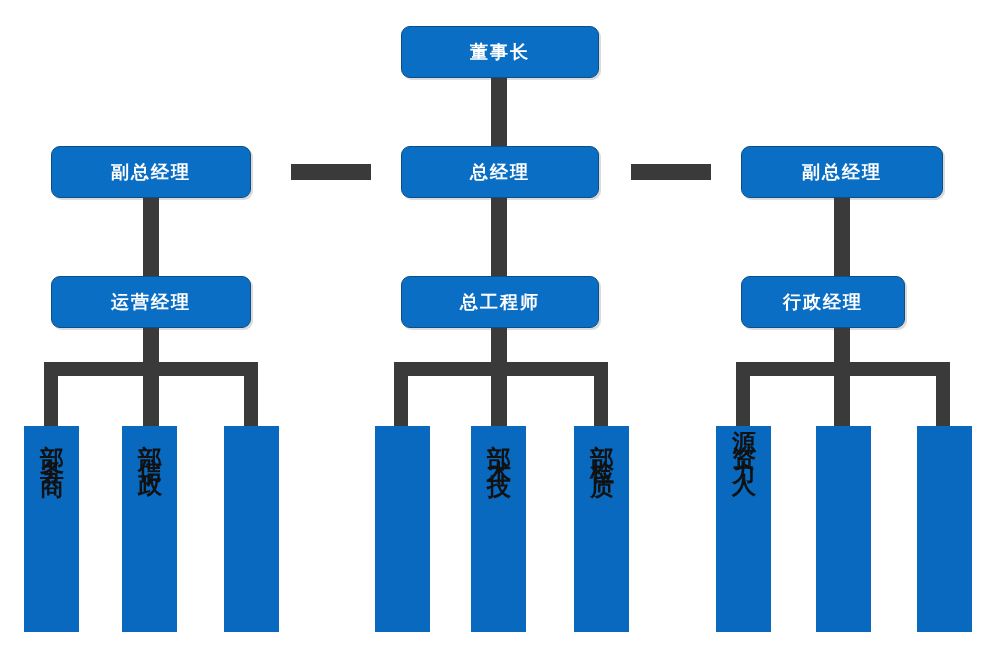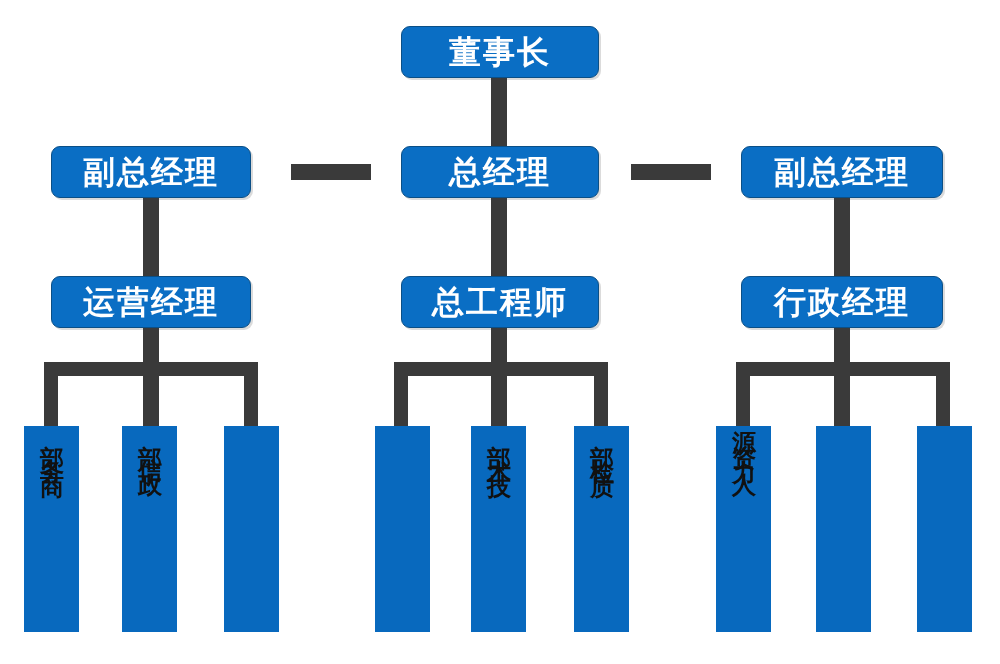--- a/index.html
+++ b/index.html
@@ -27,21 +27,21 @@
     box-sizing: border-box;
     background: #0a6ec4;
     border: 1px solid #0b4f86;
     border-radius: 9px;
     color: #ffffff;
     display: flex;
     align-items: center;
     justify-content: center;
     letter-spacing: 2px;
     font-weight: 700;
-    font-size: 32px;
+    font-size: 18px;
     line-height: 1;
     box-shadow: 2px 2px 0 rgba(0,0,0,0.14);
     user-select: none;
   }
 
   
   .dept-box {
     position: absolute;
     box-sizing: border-box;
     background: #0869be;
@@ -102,21 +102,21 @@
   <div class="conn" style="left:834px; top:198px; width:16px; height:80px;"></div>
 
   <div class="role-box" style="left:401px; top:276px; width:198px; height:52px;">
     <span>总工程师</span>
   </div>
 
   <div class="role-box" style="left:51px; top:276px; width:200px; height:52px;">
     <span>运营经理</span>
   </div>
 
-  <div class="role-box" style="left:741px; top:276px; width:202px; height:52px;">
+  <div class="role-box" style="left:741px; top:276px; width:164px; height:52px;">
     <span>行政经理</span>
   </div>
 
   <div class="conn" style="left:143px; top:328px; width:16px; height:34px;"></div>
   <div class="conn" style="left:44px; top:362px; width:214px; height:14px;"></div>
   <div class="conn" style="left:44px; top:362px; width:14px; height:66px;"></div>
   <div class="conn" style="left:143px; top:362px; width:16px; height:66px;"></div>
   <div class="conn" style="left:244px; top:362px; width:14px; height:66px;"></div>
 
   <div class="conn" style="left:491px; top:328px; width:16px; height:34px;"></div>

